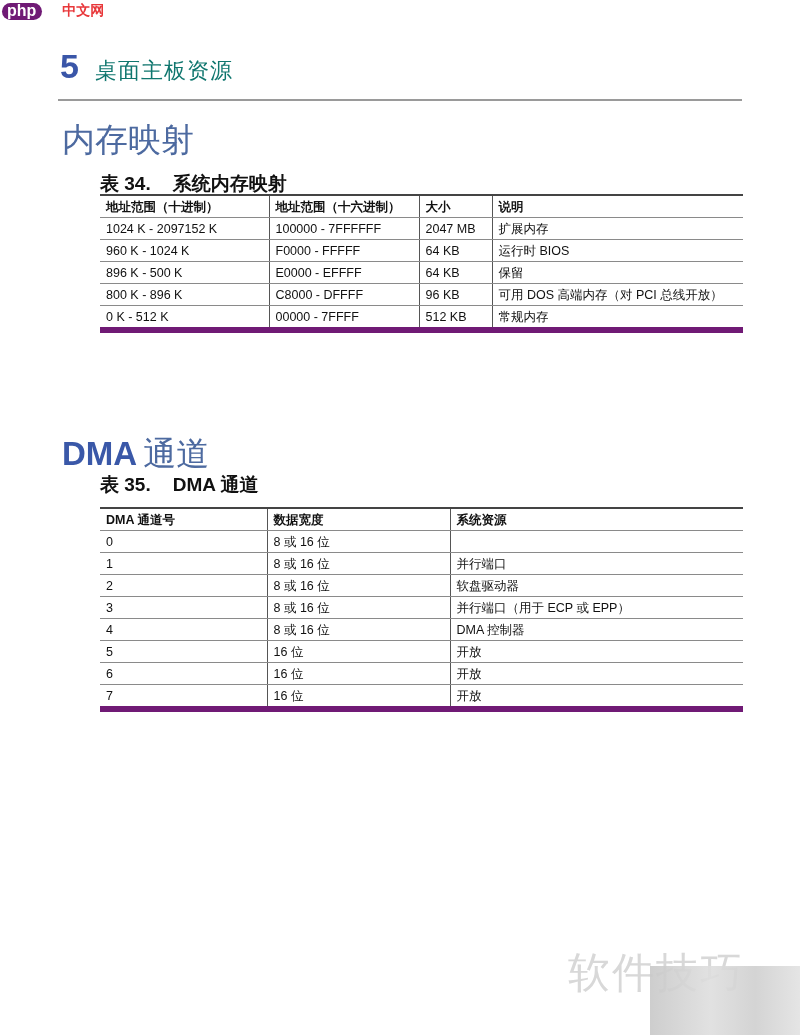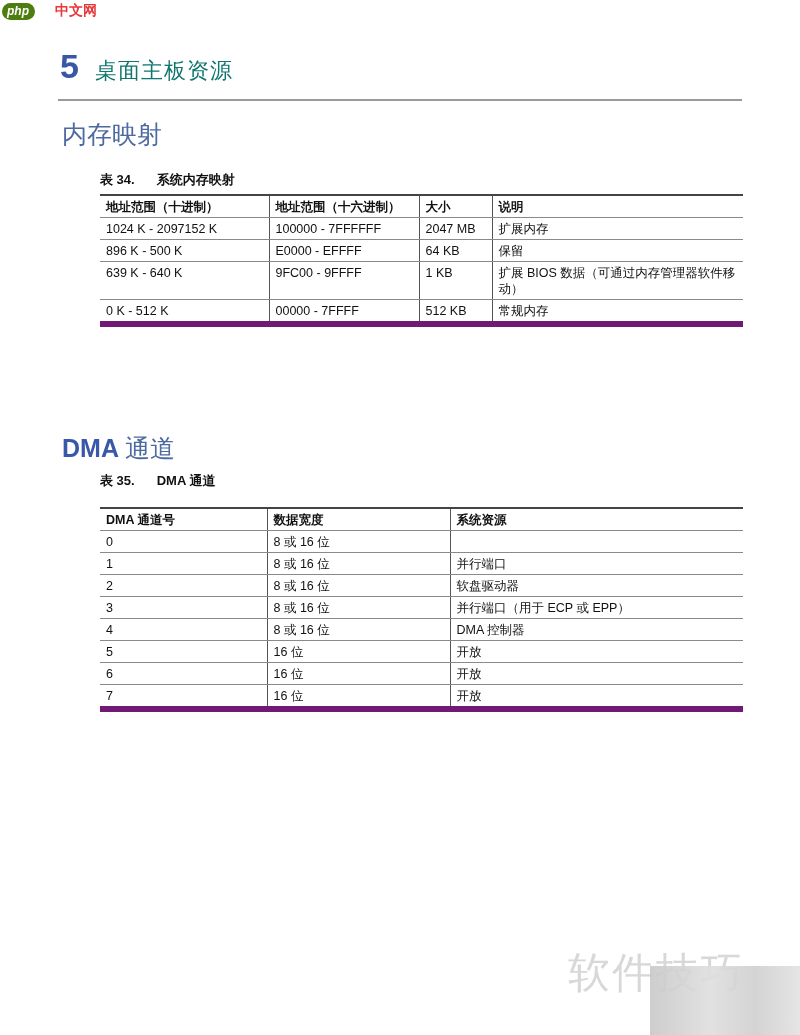--- a/index.html
+++ b/index.html
@@ -7,49 +7,49 @@
     width: 800px; height: 1035px; position: relative; overflow: hidden;
     background: #ffffff;
     font-family: "Liberation Sans", "DejaVu Sans", sans-serif;
     color: #111;
   }
   .logo {
     position: absolute; left: 2px; top: 2px; height: 18px;
     display: flex; align-items: center;
   }
   .logo-php {
-    background: #4d7c0f; color: #fff; font-style: italic; font-weight: bold;
-    font-size: 12px; border-radius: 9px; padding: 1px 6px 2px 5px; line-height: 14px;
+    background: #701a75; color: #fff; font-weight: bold;
+    font-size: 16px; border-radius: 9px; padding: 1px 6px 2px 5px; line-height: 14px;
   }
   .logo-cn {
     color: #e8373a; font-weight: bold; font-size: 14px; margin-left: 20px; letter-spacing: 0px;
   }
   .chapter {
     position: absolute; left: 60px; top: 47px; height: 44px;
     display: flex; align-items: baseline;
   }
   .chapter-num {
     font-size: 34px; font-weight: bold; color: #3a56a8; margin-right: 16px;
   }
   .chapter-title {
     font-family: "DejaVu Serif", "Liberation Serif", serif;
     font-size: 22px; color: #0f766e; letter-spacing: 1px; margin-top: 8px;
   }
   .chapter-rule {
     position: absolute; left: 58px; top: 99px; width: 684px; height: 2px; background: #9a9a9a;
   }
   .section-heading {
     position: absolute; left: 62px;
-    font-size: 25px; color: #4d6aa0;
+    font-size: 33px; color: #4d6aa0;
   }
   .section-heading .latin { font-weight: bold; color: #3a58a8; margin-right: 6px; }
   .sec1 { top: 118px; font-family: "DejaVu Serif", serif; }
   .sec2 { top: 432px; }
   .table-caption {
-    position: absolute; left: 100px; font-size: 13px; font-weight: bold; color: #111;
+    position: absolute; left: 100px; font-size: 19px; font-weight: bold; color: #111;
   }
   .table-caption .num { margin-right: 22px; }
   .cap1 { top: 171px; }
   .cap2 { top: 472px; }
   table.doc {
     position: absolute; left: 100px; width: 643px;
     border-collapse: collapse; font-size: 12.5px; color: #111;
   }
   table.doc th, table.doc td {
     text-align: left; vertical-align: top; padding: 3px 6px 2px 6px;
@@ -109,30 +109,36 @@
     </tr>
   </thead>
   <tbody>
     <tr>
       <td>1024 K - 2097152 K</td>
       <td>100000 - 7FFFFFF</td>
       <td>2047 MB</td>
       <td>扩展内存</td>
     </tr>
     <tr>
+      <td>960 K - 1024 K</td>
+      <td>F0000 - FFFFF</td>
+      <td>64 KB</td>
+      <td>运行时 BIOS</td>
+    </tr>
+    <tr>
       <td>896 K - 500 K</td>
       <td>E0000 - EFFFF</td>
       <td>64 KB</td>
       <td>保留</td>
     </tr>
     <tr>
-      <td>639 K - 640 K</td>
-      <td>9FC00 - 9FFFF</td>
-      <td>1 KB</td>
-      <td>扩展 BIOS 数据（可通过内存管理器软件移动）</td>
+      <td>800 K - 896 K</td>
+      <td>C8000 - DFFFF</td>
+      <td>96 KB</td>
+      <td>可用 DOS 高端内存（对 PCI 总线开放）</td>
     </tr>
     <tr>
       <td>0 K - 512 K</td>
       <td>00000 - 7FFFF</td>
       <td>512 KB</td>
       <td>常规内存</td>
     </tr>
   </tbody>
 </table>
 

